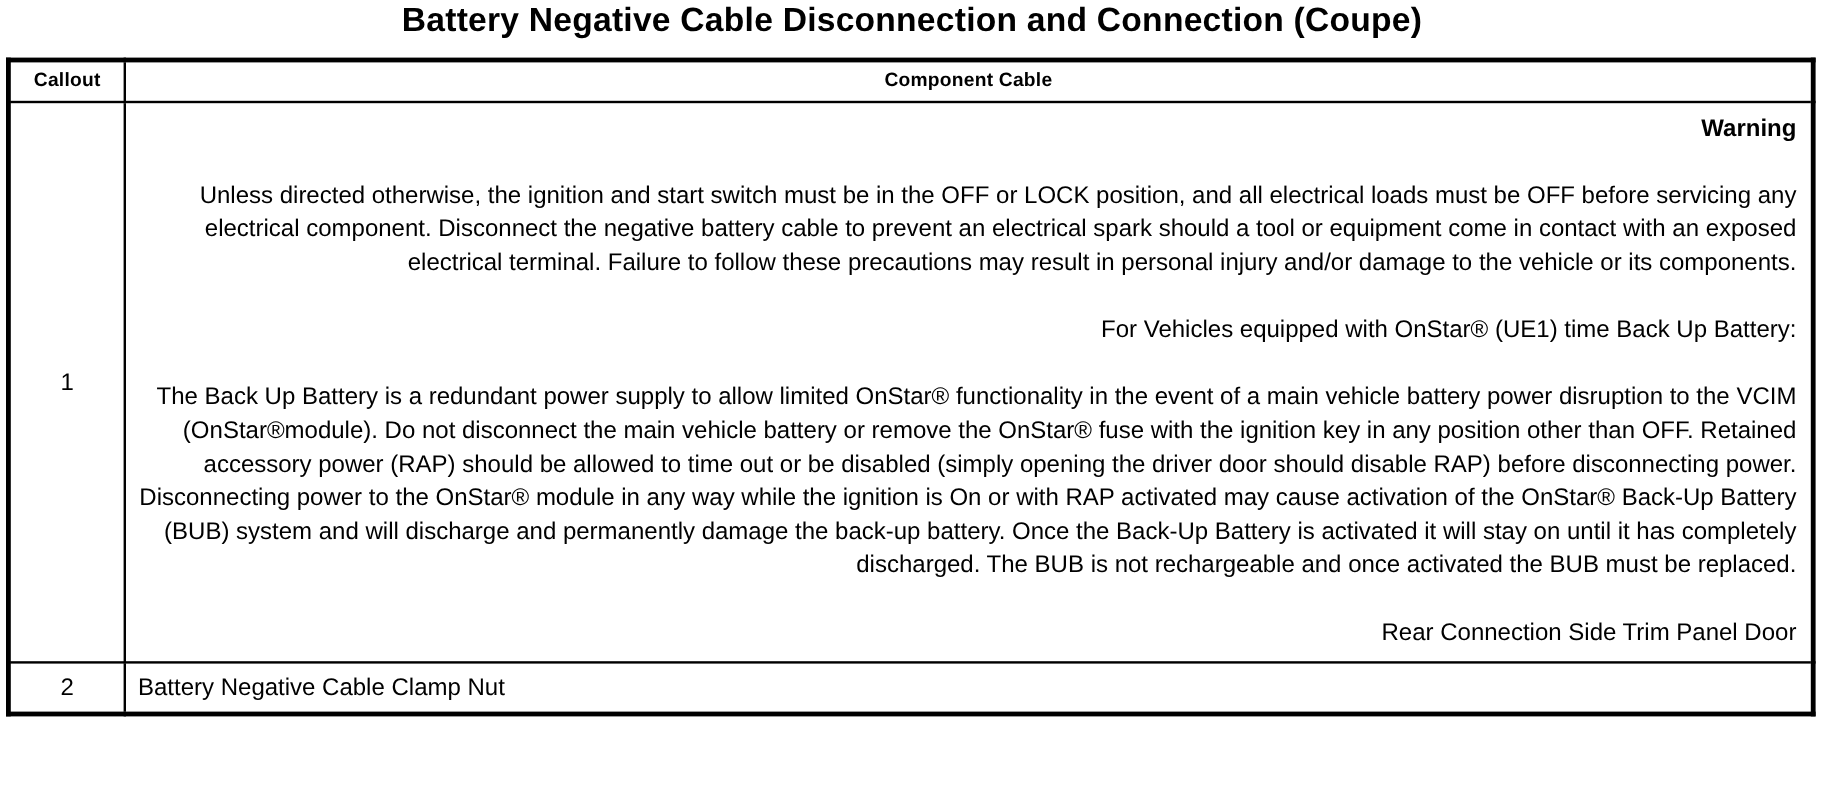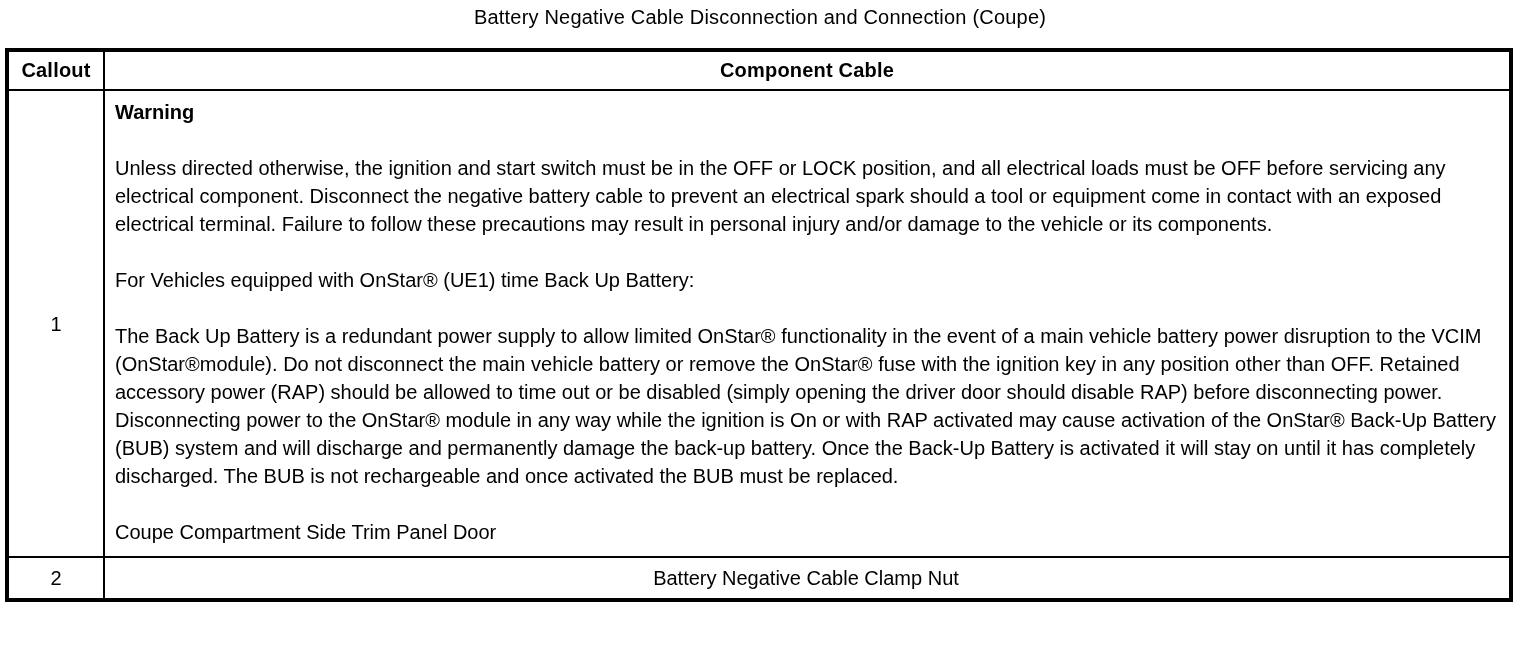--- a/index.html
+++ b/index.html
@@ -11,22 +11,22 @@
   }
   .page {
     width: 1520px;
     height: 668px;
     box-sizing: border-box;
     overflow: hidden;
     background: #ffffff;
   }
   .doc-title {
     text-align: center;
-    font-weight: normal;
-    font-size: 20px;
+    font-weight: bold;
+    font-size: 28px;
     line-height: 24px;
     padding-top: 5px;
     letter-spacing: 0.2px;
   }
   table.doc-table {
     border-collapse: collapse;
     table-layout: fixed;
     width: 1508px;
     margin: 19px 5px 0 5px;
     border: 4px solid #000000;
@@ -35,48 +35,49 @@
   table.doc-table td {
     border: 2px solid #000000;
     vertical-align: middle;
     box-sizing: border-box;
   }
   th.callout-col, td.callout-cell {
     width: 97px;
     text-align: center;
   }
   th {
-    font-size: 20px;
+    font-size: 16px;
     font-weight: bold;
     padding: 7px 2px;
     text-align: center;
     letter-spacing: 0.2px;
   }
   td.content-cell {
     font-size: 20px;
     line-height: 28px;
     padding: 7px 12px 10px 10px;
     text-align: left;
   }
   td.callout-cell {
     font-size: 20px;
     line-height: 28px;
   }
   .content-cell p {
     margin: 28px 0 0 0;
+    text-align: right;
   }
   .content-cell p.warning-heading {
     margin: 0;
     font-weight: bold;
   }
   td.component-cell {
     font-size: 20px;
     line-height: 28px;
     padding: 6px 12px 6px 10px;
-    text-align: center;
+    text-align: left;
   }
   tr.row-2 td {
     height: 41px;
   }
 </style>
 </head>
 <body>
 
 <div class="page">
 
@@ -90,21 +91,21 @@
       </tr>
     </thead>
     <tbody>
       <tr class="row-1">
         <td class="callout-cell">1</td>
         <td class="content-cell">
           <p class="warning-heading">Warning</p>
           <p>Unless directed otherwise, the ignition and start switch must be in the OFF or LOCK position, and all electrical loads must be OFF before servicing any electrical component. Disconnect the negative battery cable to prevent an electrical spark should a tool or equipment come in contact with an exposed electrical terminal. Failure to follow these precautions may result in personal injury and/or damage to the vehicle or its components.</p>
           <p>For Vehicles equipped with OnStar® (UE1) time Back Up Battery:</p>
           <p>The Back Up Battery is a redundant power supply to allow limited OnStar® functionality in the event of a main vehicle battery power disruption to the VCIM (OnStar®module). Do not disconnect the main vehicle battery or remove the OnStar® fuse with the ignition key in any position other than OFF. Retained accessory power (RAP) should be allowed to time out or be disabled (simply opening the driver door should disable RAP) before disconnecting power. Disconnecting power to the OnStar® module in any way while the ignition is On or with RAP activated may cause activation of the OnStar® Back-Up Battery (BUB) system and will discharge and permanently damage the back-up battery. Once the Back-Up Battery is activated it will stay on until it has completely discharged. The BUB is not rechargeable and once activated the BUB must be replaced.</p>
-          <p>Coupe Compartment Side Trim Panel Door</p>
+          <p>Rear Connection Side Trim Panel Door</p>
         </td>
       </tr>
       <tr class="row-2">
         <td class="callout-cell">2</td>
         <td class="component-cell">Battery Negative Cable Clamp Nut</td>
       </tr>
     </tbody>
   </table>
 
 </div>

